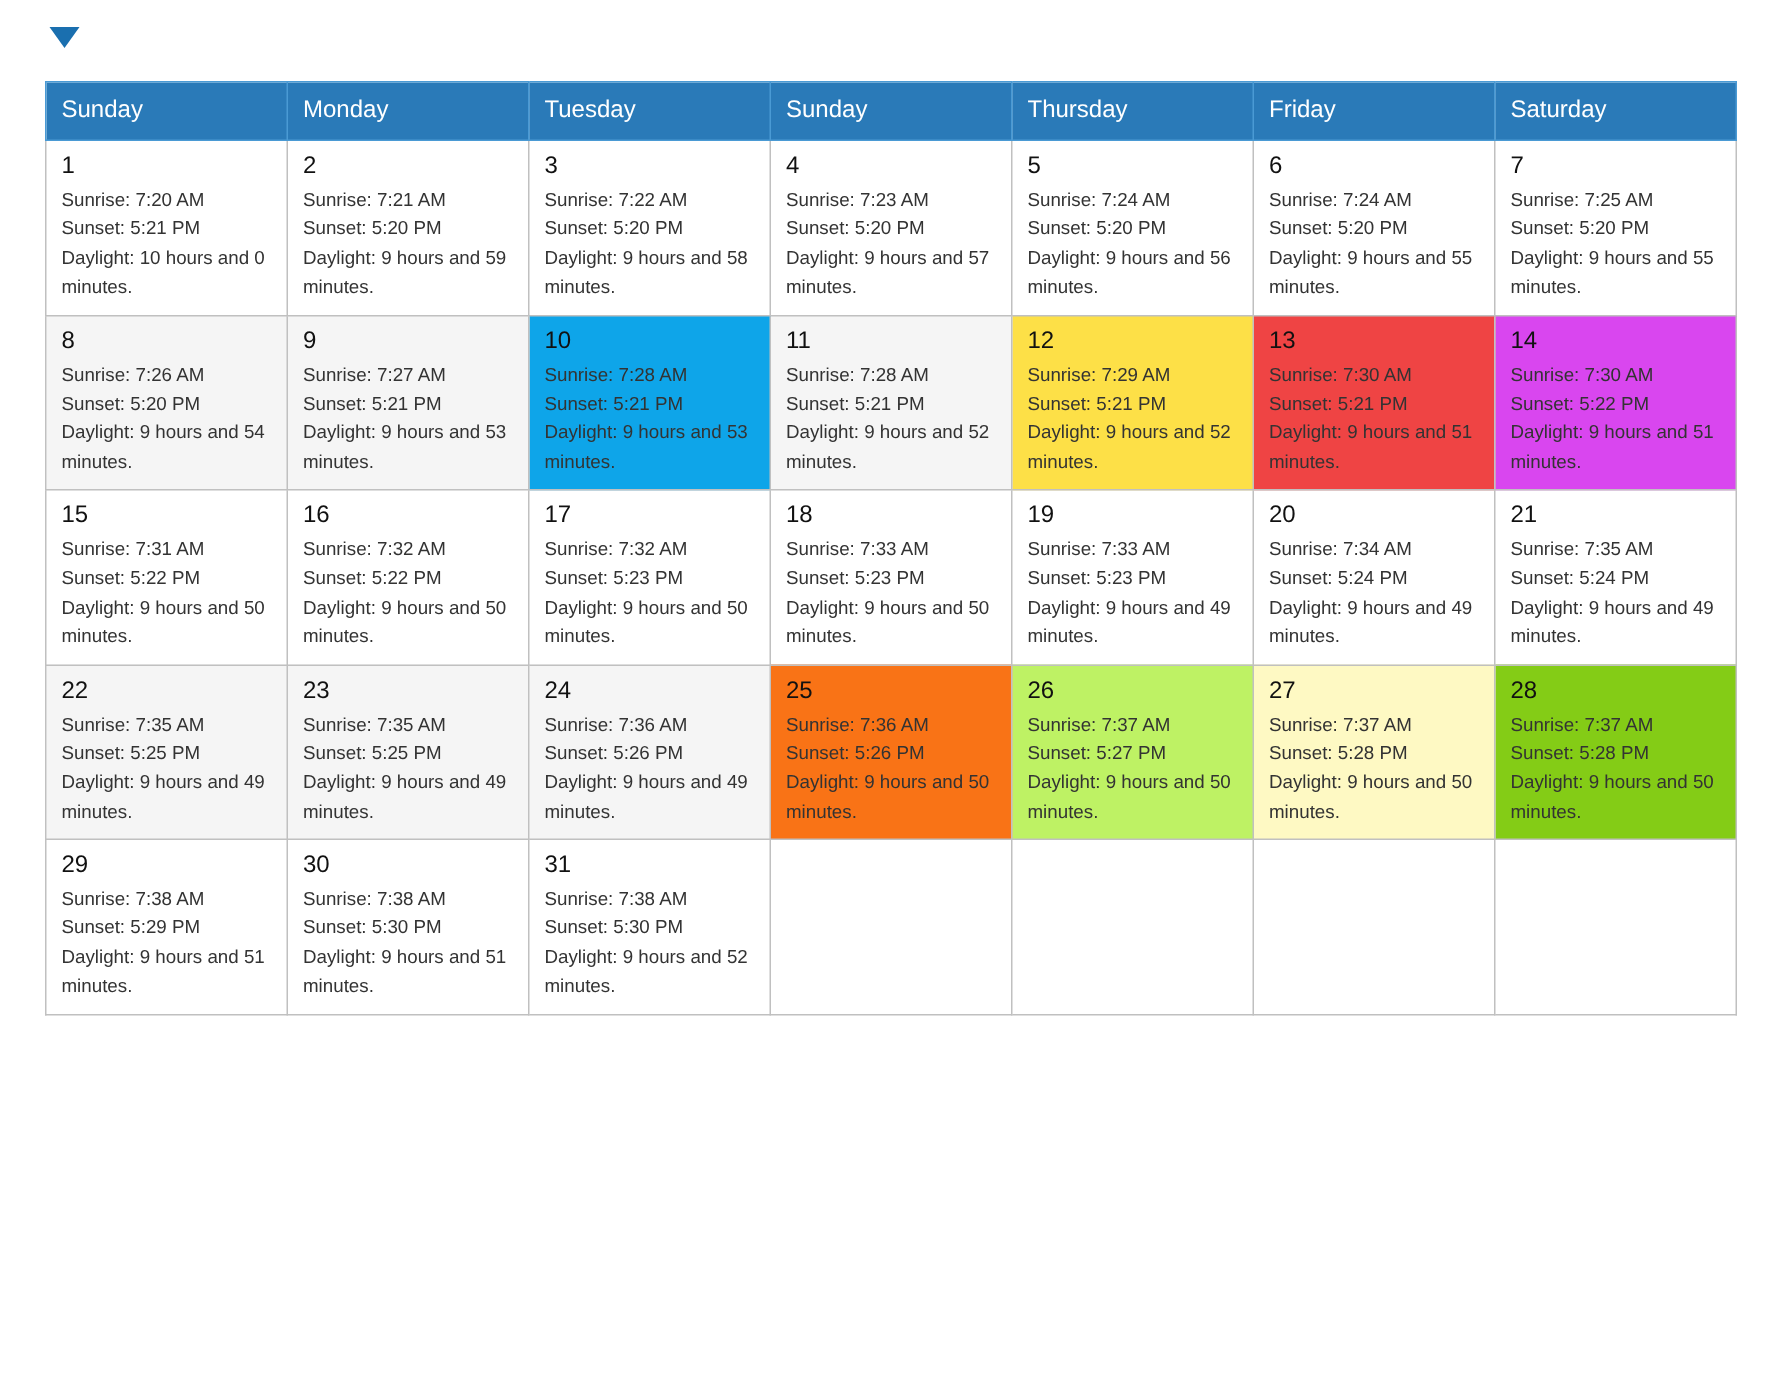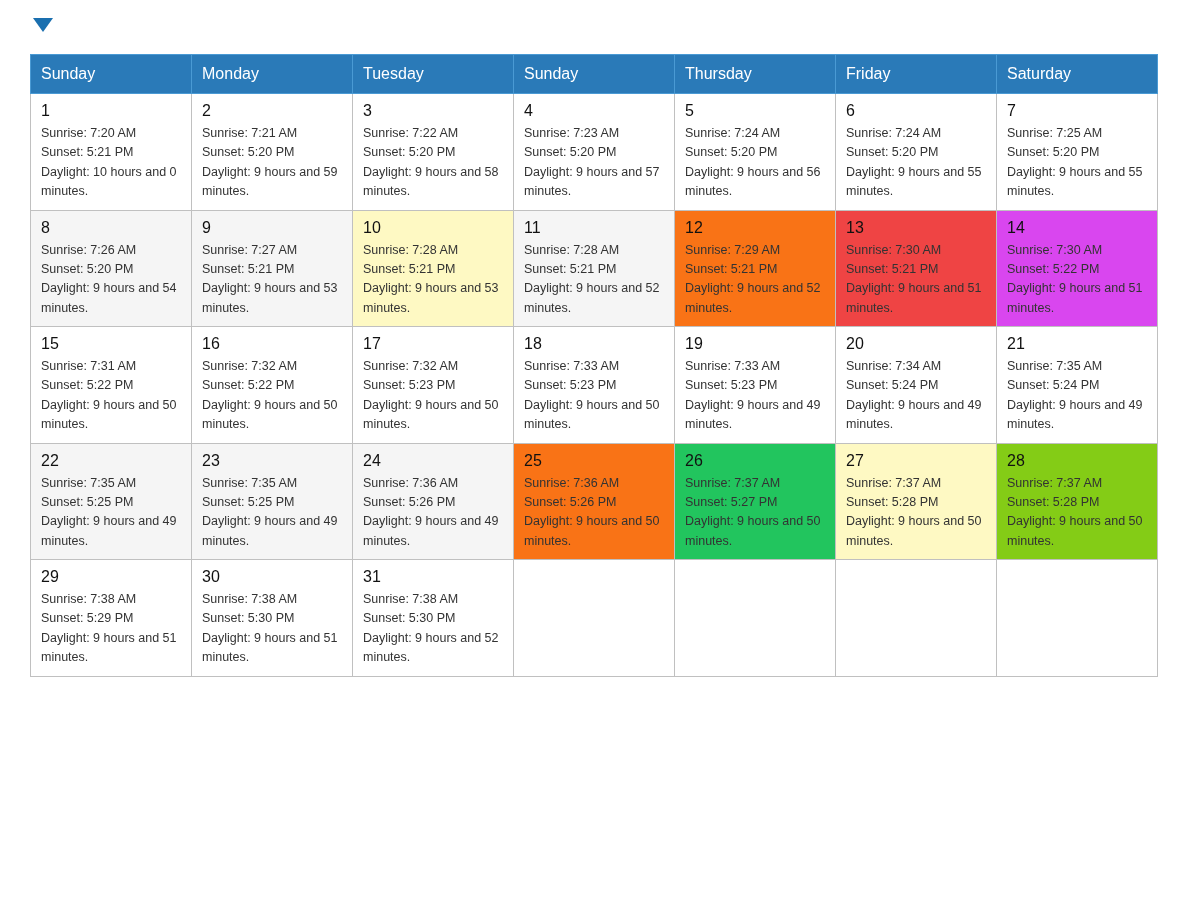--- a/index.html
+++ b/index.html
@@ -157,29 +157,29 @@
       </tr>
       <tr>
         <td style="background: rgb(245, 245, 245);">
           <div class="day-number">8</div>
           <div class="day-info">Sunrise: 7:26 AM<br>Sunset: 5:20 PM<br>Daylight: 9 hours and 54 minutes.</div>
         </td>
         <td style="background: rgb(245, 245, 245);">
           <div class="day-number">9</div>
           <div class="day-info">Sunrise: 7:27 AM<br>Sunset: 5:21 PM<br>Daylight: 9 hours and 53 minutes.</div>
         </td>
-        <td style="background: #fef9c3;">
+        <td style="background: #0ea5e9;">
           <div class="day-number">10</div>
           <div class="day-info">Sunrise: 7:28 AM<br>Sunset: 5:21 PM<br>Daylight: 9 hours and 53 minutes.</div>
         </td>
         <td style="background: rgb(245, 245, 245);">
           <div class="day-number">11</div>
           <div class="day-info">Sunrise: 7:28 AM<br>Sunset: 5:21 PM<br>Daylight: 9 hours and 52 minutes.</div>
         </td>
-        <td style="background: #f97316;">
+        <td style="background: #fde047;">
           <div class="day-number">12</div>
           <div class="day-info">Sunrise: 7:29 AM<br>Sunset: 5:21 PM<br>Daylight: 9 hours and 52 minutes.</div>
         </td>
         <td style="background: #ef4444;">
           <div class="day-number">13</div>
           <div class="day-info">Sunrise: 7:30 AM<br>Sunset: 5:21 PM<br>Daylight: 9 hours and 51 minutes.</div>
         </td>
         <td style="background: #d946ef;">
           <div class="day-number">14</div>
           <div class="day-info">Sunrise: 7:30 AM<br>Sunset: 5:22 PM<br>Daylight: 9 hours and 51 minutes.</div>
@@ -225,21 +225,21 @@
           <div class="day-info">Sunrise: 7:35 AM<br>Sunset: 5:25 PM<br>Daylight: 9 hours and 49 minutes.</div>
         </td>
         <td style="background: rgb(245, 245, 245);">
           <div class="day-number">24</div>
           <div class="day-info">Sunrise: 7:36 AM<br>Sunset: 5:26 PM<br>Daylight: 9 hours and 49 minutes.</div>
         </td>
         <td style="background: #f97316;">
           <div class="day-number">25</div>
           <div class="day-info">Sunrise: 7:36 AM<br>Sunset: 5:26 PM<br>Daylight: 9 hours and 50 minutes.</div>
         </td>
-        <td style="background: #22c55e; margin-top: 16px;">
+        <td style="background: #bef264; margin-top: 16px;">
           <div class="day-number">26</div>
           <div class="day-info">Sunrise: 7:37 AM<br>Sunset: 5:27 PM<br>Daylight: 9 hours and 50 minutes.</div>
         </td>
         <td style="background: #fef9c3;">
           <div class="day-number">27</div>
           <div class="day-info">Sunrise: 7:37 AM<br>Sunset: 5:28 PM<br>Daylight: 9 hours and 50 minutes.</div>
         </td>
         <td style="background: #84cc16;">
           <div class="day-number">28</div>
           <div class="day-info">Sunrise: 7:37 AM<br>Sunset: 5:28 PM<br>Daylight: 9 hours and 50 minutes.</div>

